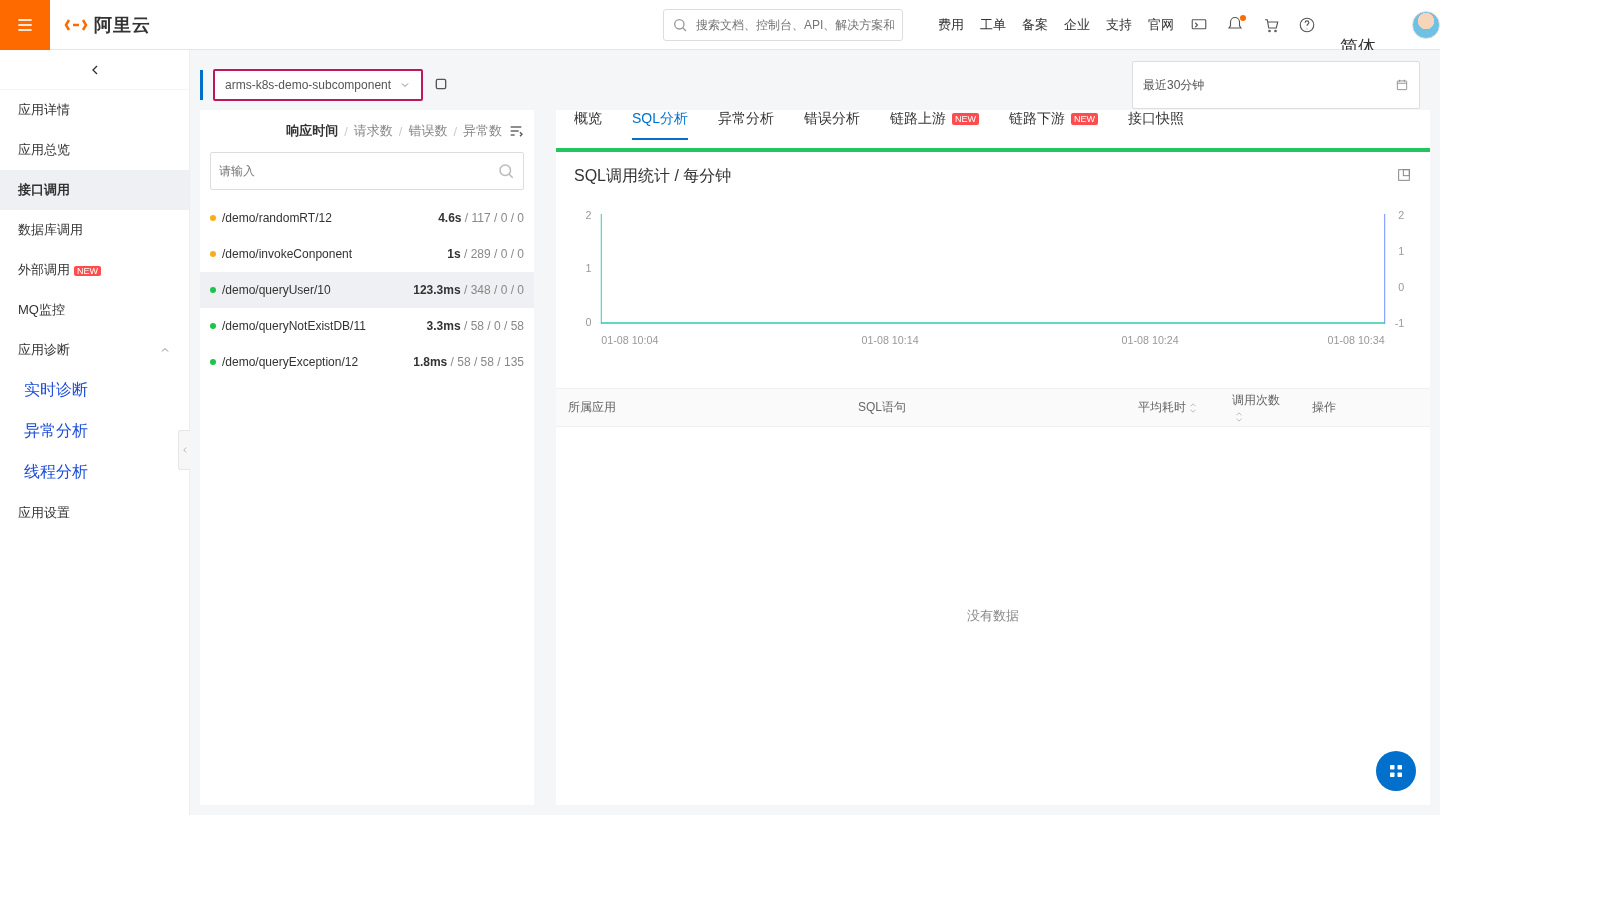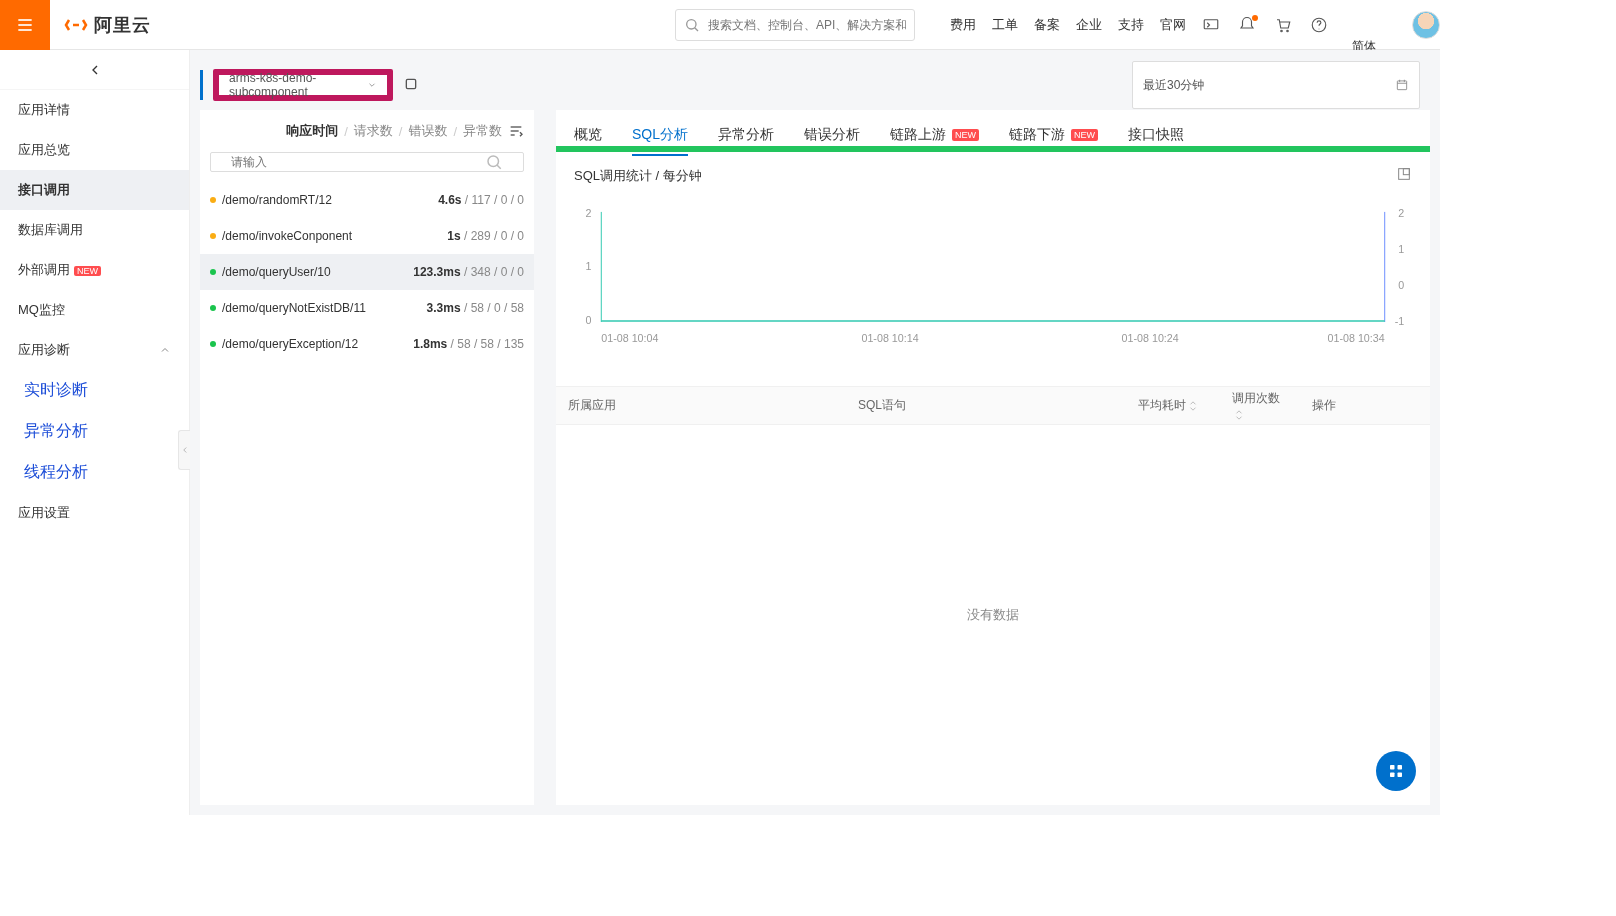--- a/index.html
+++ b/index.html
@@ -13,71 +13,71 @@
 .logo svg { width: 24px; height: 24px; }
 .logo-text { font-size: 18px; font-weight: 600; color: #333; letter-spacing: 1px; }
 .top-search { margin-left: auto; width: 240px; height: 32px; border: 1px solid #ddd; border-radius: 3px; display: flex; align-items: center; padding: 0 8px; }
 .top-search svg { width: 16px; height: 16px; flex-shrink: 0; }
 .top-search input { border: none; outline: none; font-size: 12px; margin-left: 8px; flex: 1; color: #999; }
 .top-links { display: flex; align-items: center; margin-left: 35px; margin-right: 16px; gap: 16px; font-size: 13px; color: #333; }
 .top-links span { cursor: pointer; }
 .top-icons { display: flex; align-items: center; gap: 18px; }
 .top-icons .ic { width: 18px; height: 18px; display: flex; align-items: center; justify-content: center; position: relative; }
 .bell-dot { position: absolute; top: -1px; right: -2px; width: 6px; height: 6px; border-radius: 50%; background: #ff6a00; }
-.lang { font-size: 12px; margin-left: 6px; margin-top: 44px; }
+.lang { font-size: 18px; margin-left: 6px; margin-top: 44px; }
 .avatar { width: 28px; height: 28px; margin-left: 18px; border-radius: 50%; background: radial-gradient(circle at 50% 35%, #f6d5b8 38%, #6ec1e4 39%); border: 1px solid #ddd; }
 
 
 .layout { display: flex; height: calc(100% - 50px); }
 .sidebar { width: 190px; border-right: 1px solid #eee; background: #fff; position: relative; }
 .sidebar-back { height: 40px; display: flex; align-items: center; justify-content: center; border-bottom: 1px solid #f5f5f5; }
 .sb-item { padding: 11px 18px; font-size: 13px; color: #333; display: flex; align-items: center; justify-content: space-between; cursor: pointer; }
 .sb-item.active { background: #eef0f3; font-weight: 600; }
 .sb-sub { padding: 10px 18px 10px 24px; font-size: 16px; color: #1d4ed8; cursor: pointer; }
 .new-badge { background: #ff4d4f; color: #fff; font-size: 9px; padding: 0 3px; border-radius: 2px; margin-left: 4px; line-height: 12px; }
 .sb-collapse { position: absolute; right: -1px; top: 380px; width: 12px; height: 40px; border: 1px solid #e6e6e6; border-right: none; background: #f7f7f7; display: flex; align-items: center; justify-content: center; border-radius: 3px 0 0 3px; }
 
 .content { flex: 1; background: #f5f6f8; padding: 10px 0 0 0; display: flex; flex-direction: column; }
 
 .filterbar { height: 50px; padding: 0 10px; display: flex; align-items: center; }
 .blue-bar { width: 3px; height: 30px; background: #0070cc; margin-right: 10px; }
-.app-select { width: 180px; height: 32px; border: 6px solid #be185d; border-radius: 2px; background: #fff; display: flex; align-items: center; padding: 0 10px; font-size: 12px; color: #555; }
+.app-select { width: 210px; height: 32px; border: 2px solid #be185d; border-radius: 2px; background: #fff; display: flex; align-items: center; padding: 0 10px; font-size: 12px; color: #555; }
 .app-select svg { margin-left: auto; }
 .mini-icon { margin-left: 10px; }
 .time-select { margin-left: auto; width: 288px; height: 48px; border: 1px solid #ddd; border-radius: 2px; background: #fff; display: flex; align-items: center; padding: 0 10px; font-size: 12px; color: #555; margin-right: 10px; }
 .time-select svg { margin-left: auto; }
 
 .panels { display: flex; gap: 22px; padding: 0 10px 10px 10px; flex: 1; }
 .left-panel { width: 334px; background: #fff; display: flex; flex-direction: column; }
 .lp-sort { height: 42px; display: flex; align-items: center; justify-content: flex-end; padding: 0 10px; font-size: 13px; gap: 6px; color: #888; }
 .lp-sort .sel { color: #333; font-weight: 600; }
 .lp-sort .sep { color: #ccc; }
 .lp-sort svg { flex-shrink: 0; }
 .lp-search { margin: 0 10px 10px 10px; }
-.lp-search-box { height: 20px; border: 1px solid #ddd; border-radius: 2px; display: flex; align-items: center; padding: 0 20px; }
+.lp-search-box { height: 38px; border: 1px solid #ddd; border-radius: 2px; display: flex; align-items: center; padding: 0 8px; }
 .lp-search-box input { border: none; outline: none; flex: 1; font-size: 12px; }
 .lp-list { flex: 1; }
 .lp-row { height: 36px; display: flex; align-items: center; padding: 0 10px; font-size: 12px; }
 .lp-row.active { background: #eef0f3; }
 .dot { width: 6px; height: 6px; border-radius: 50%; margin-right: 6px; flex-shrink: 0; }
 .dot.green { background: #1ac44d; }
 .dot.orange { background: #faad14; }
 .path { color: #333; flex: 1; white-space: nowrap; overflow: hidden; text-overflow: ellipsis; }
 .metrics { color: #888; }
 .metrics b { color: #333; font-weight: 600; }
 
 .right-panel { flex: 1; background: #fff; display: flex; flex-direction: column; }
-.tabs { height: 42px; display: flex; align-items: flex-end; padding: 0 18px; gap: 30px; font-size: 14px; border-bottom: 6px solid #22c55e; }
+.tabs { height: 42px; display: flex; align-items: flex-start; padding: 0 18px; gap: 30px; font-size: 14px; border-bottom: 4px solid #22c55e; }
 .tab { position: relative; padding-bottom: 2px; color: #333; cursor: pointer; display: flex; align-items: center; gap: 2px; }
 .tab.active { color: #0070cc; }
 .tab.active::after { content: ""; position: absolute; left: 0; right: 0; bottom: -10px; height: 2px; background: #0070cc; }
 
 .chart-area { padding: 14px 18px 8px 18px; border-bottom: 1px solid #f0f0f0; }
 .chart-title-row { display: flex; align-items: center; }
-.chart-title { font-size: 13px; color: #333; }
+.chart-title { font-size: 16px; color: #333; }
 .chart-expand { margin-left: auto; }
 .chart-svg { width: 100%; height: 180px; margin-top: 10px; }
 
 .table-head { height: 38px; display: flex; align-items: center; border-bottom: 1px solid #f0f0f0; background: #fafafa; font-size: 12px; color: #666; }
 .th { padding: 0 12px; }
 .th1 { width: 290px; }
 .th2 { flex: 1; }
 .th3 { width: 94px; }
 .th4 { width: 80px; }
 .th5 { width: 130px; }

